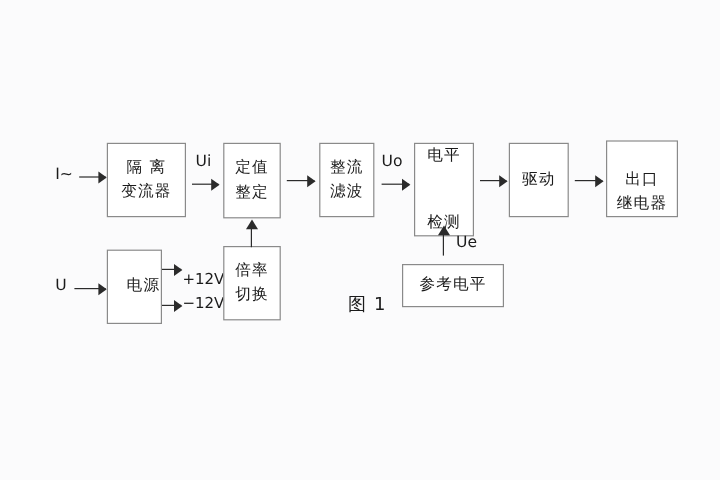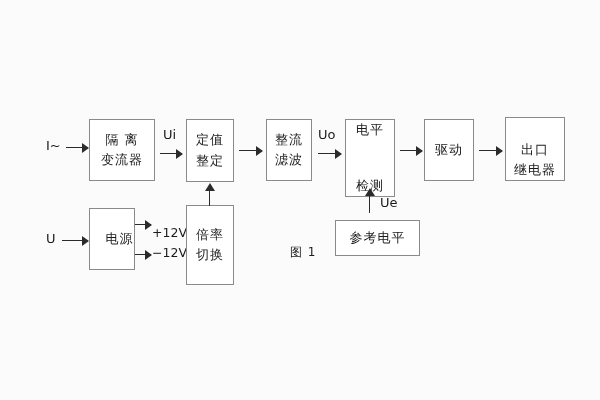--- a/index.html
+++ b/index.html
@@ -31,21 +31,21 @@
     position:absolute;
     color:#1b1b1b;
     font-size:13px;
     white-space:nowrap;
     line-height:1;
   }
   .lbl.sm{font-size:12.5px;}
   .caption{
     position:absolute;
     color:#1b1b1b;
-    font-size:12px;
+    font-size:15px;
     white-space:nowrap;
     letter-spacing:1px;
   }
 
   
   .harrow{position:absolute;height:2px;}
   .harrow .shaft{
     position:absolute;left:0;top:0;height:0;width:100%;
     border-top:1.4px solid #2b2b2b;
   }
@@ -153,21 +153,21 @@
       <span class="head"></span>
   </div>
   <div class="lbl sm" style="left:152px;top:217px;margin-top:10px;">+12V</div>
 
   <div class="harrow" style="left:135px;top:254px;width:16px;">
     <span class="shaft"></span>
       <span class="head"></span>
   </div>
   <div class="lbl sm" style="left:152px;top:247px;">−12V</div>
 
-  <div class="box" style="left:186px;top:205px;width:48px;height:80px;">
+  <div class="box" style="left:186px;top:205px;width:48px;height:62px;">
     <span class="ln">倍率</span>
     <span class="ln">切换</span>
   </div>
   <div class="varrow" style="left:209px;top:190px;height:16px;">
     <span class="shaft"></span>
       <span class="head"></span>
   </div>
 
   <div class="box" style="left:335px;top:220px;width:85px;height:36px;">
     <span class="ln">参考电平</span>

